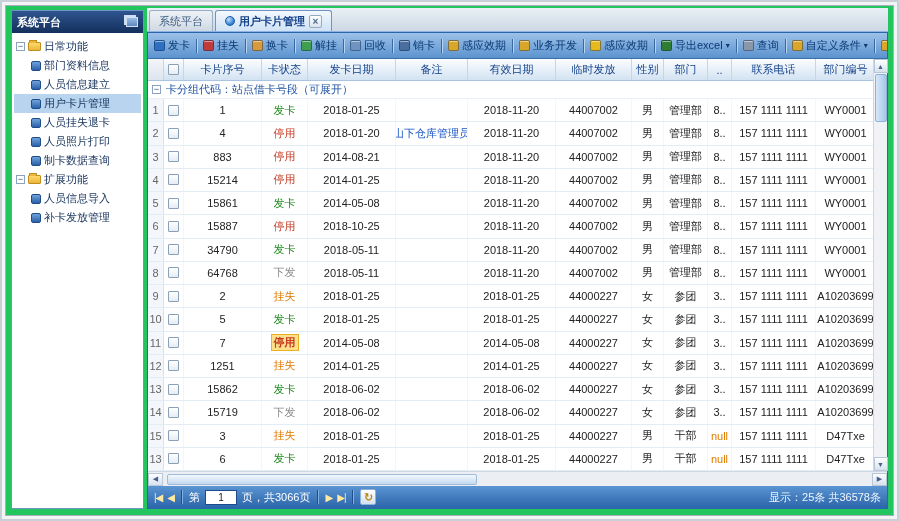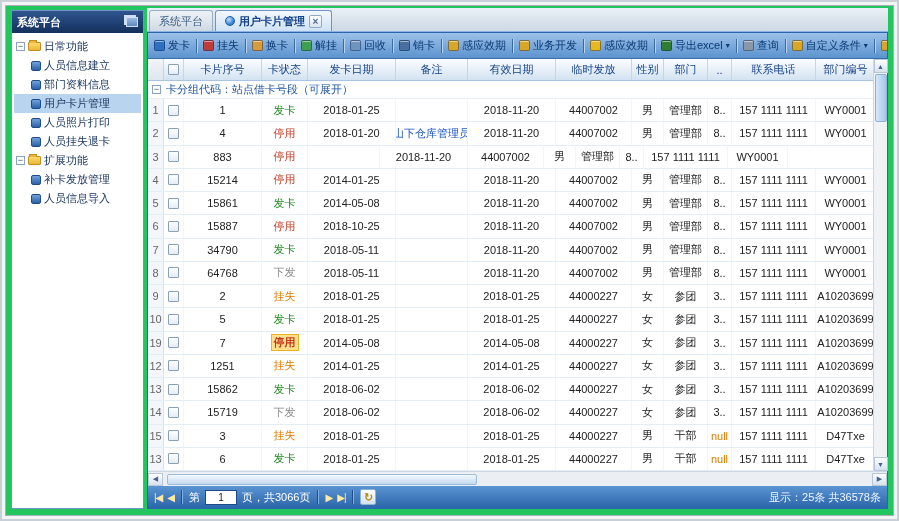--- a/index.html
+++ b/index.html
@@ -82,50 +82,54 @@
         <span class="sb-title-icon"></span>
       </div>
       <div class="sb-tree" id="tree">
           <div class="tree-folder">
             <span class="collapse-box">−</span>
             <span class="folder-icon"></span>
             <span>日常功能</span>
           </div>
           <div class="tree-item">
             <span class="leaf-icon"></span>
+            <span>部门资料信息</span>
+          </div>
+          <div class="tree-item">
+            <span class="leaf-icon"></span>
             <span>人员信息建立</span>
           </div>
+          <div class="tree-item selected">
+            <span class="leaf-icon"></span>
+            <span>用户卡片管理</span>
+          </div>
           <div class="tree-item">
             <span class="leaf-icon"></span>
-            <span>部门资料信息</span>
-          </div>
-          <div class="tree-item selected">
-            <span class="leaf-icon"></span>
-            <span>用户卡片管理</span>
+            <span>人员挂失退卡</span>
           </div>
           <div class="tree-item">
             <span class="leaf-icon"></span>
             <span>人员照片打印</span>
           </div>
           <div class="tree-item">
             <span class="leaf-icon"></span>
-            <span>人员挂失退卡</span>
+            <span>制卡数据查询</span>
           </div>
           <div class="tree-folder">
             <span class="collapse-box">−</span>
             <span class="folder-icon"></span>
             <span>扩展功能</span>
           </div>
           <div class="tree-item">
             <span class="leaf-icon"></span>
+            <span>人员信息导入</span>
+          </div>
+          <div class="tree-item">
+            <span class="leaf-icon"></span>
             <span>补卡发放管理</span>
-          </div>
-          <div class="tree-item">
-            <span class="leaf-icon"></span>
-            <span>人员信息导入</span>
           </div>
         </div>
     </aside>
 
     <main class="main">
       <div class="tabbar" id="tabbar">
           <div class="tab">
             <span>系统平台</span>
           </div>
           <div class="tab active">
@@ -296,20 +300,21 @@
                   </div>
                   <div class="grow">
                     <div class="gcell num" style="width: 16px; flex: 0 0 auto;">3</div>
                     <div class="gcell cb" style="width: 20px; flex: 0 0 auto;">
                       <span class="checkbox"></span>
                     </div>
                     <div class="gcell serial" style="width: 78px; flex: 0 0 auto;">883</div>
                     <div class="gcell status" style="width: 46px; flex: 0 0 auto;">
                       <span style="color: rgb(196, 58, 35);">停用</span>
                     </div>
+                    <div class="gcell issue" style="width: 88px; flex: 0 0 auto;">2014-08-21</div>
                     <div class="gcell note" style="width: 72px; flex: 0 0 auto;"></div>
                     <div class="gcell valid" style="width: 88px; flex: 0 0 auto;">2018-11-20</div>
                     <div class="gcell person" style="width: 76px; flex: 0 0 auto;">44007002</div>
                     <div class="gcell gender" style="width: 32px; flex: 0 0 auto;">男</div>
                     <div class="gcell dept" style="width: 44px; flex: 0 0 auto;">管理部</div>
                     <div class="gcell age" style="width: 24px; flex: 0 0 auto;">8..</div>
                     <div class="gcell phone" style="width: 84px; flex: 0 0 auto;">157 1111 1111</div>
                     <div class="gcell code" style="width: 60px; flex: 0 0 auto;">WY0001</div>
                   </div>
                   <div class="grow">
@@ -439,21 +444,21 @@
                     <div class="gcell note" style="width: 72px; flex: 0 0 auto;"></div>
                     <div class="gcell valid" style="width: 88px; flex: 0 0 auto;">2018-01-25</div>
                     <div class="gcell person" style="width: 76px; flex: 0 0 auto;">44000227</div>
                     <div class="gcell gender" style="width: 32px; flex: 0 0 auto;">女</div>
                     <div class="gcell dept" style="width: 44px; flex: 0 0 auto;">参团</div>
                     <div class="gcell age" style="width: 24px; flex: 0 0 auto;">3..</div>
                     <div class="gcell phone" style="width: 84px; flex: 0 0 auto;">157 1111 1111</div>
                     <div class="gcell code" style="width: 60px; flex: 0 0 auto;">A10203699</div>
                   </div>
                   <div class="grow">
-                    <div class="gcell num" style="width: 16px; flex: 0 0 auto;">19</div>
+                    <div class="gcell num" style="width: 16px; flex: 0 0 auto;">11</div>
                     <div class="gcell cb" style="width: 20px; flex: 0 0 auto;">
                       <span class="checkbox"></span>
                     </div>
                     <div class="gcell serial" style="width: 78px; flex: 0 0 auto;">7</div>
                     <div class="gcell status" style="width: 46px; flex: 0 0 auto;">
                       <span class="status-hl" style="color: rgb(196, 58, 35);">停用</span>
                     </div>
                     <div class="gcell issue" style="width: 88px; flex: 0 0 auto;">2014-05-08</div>
                     <div class="gcell note" style="width: 72px; flex: 0 0 auto;"></div>
                     <div class="gcell valid" style="width: 88px; flex: 0 0 auto;">2014-05-08</div>

